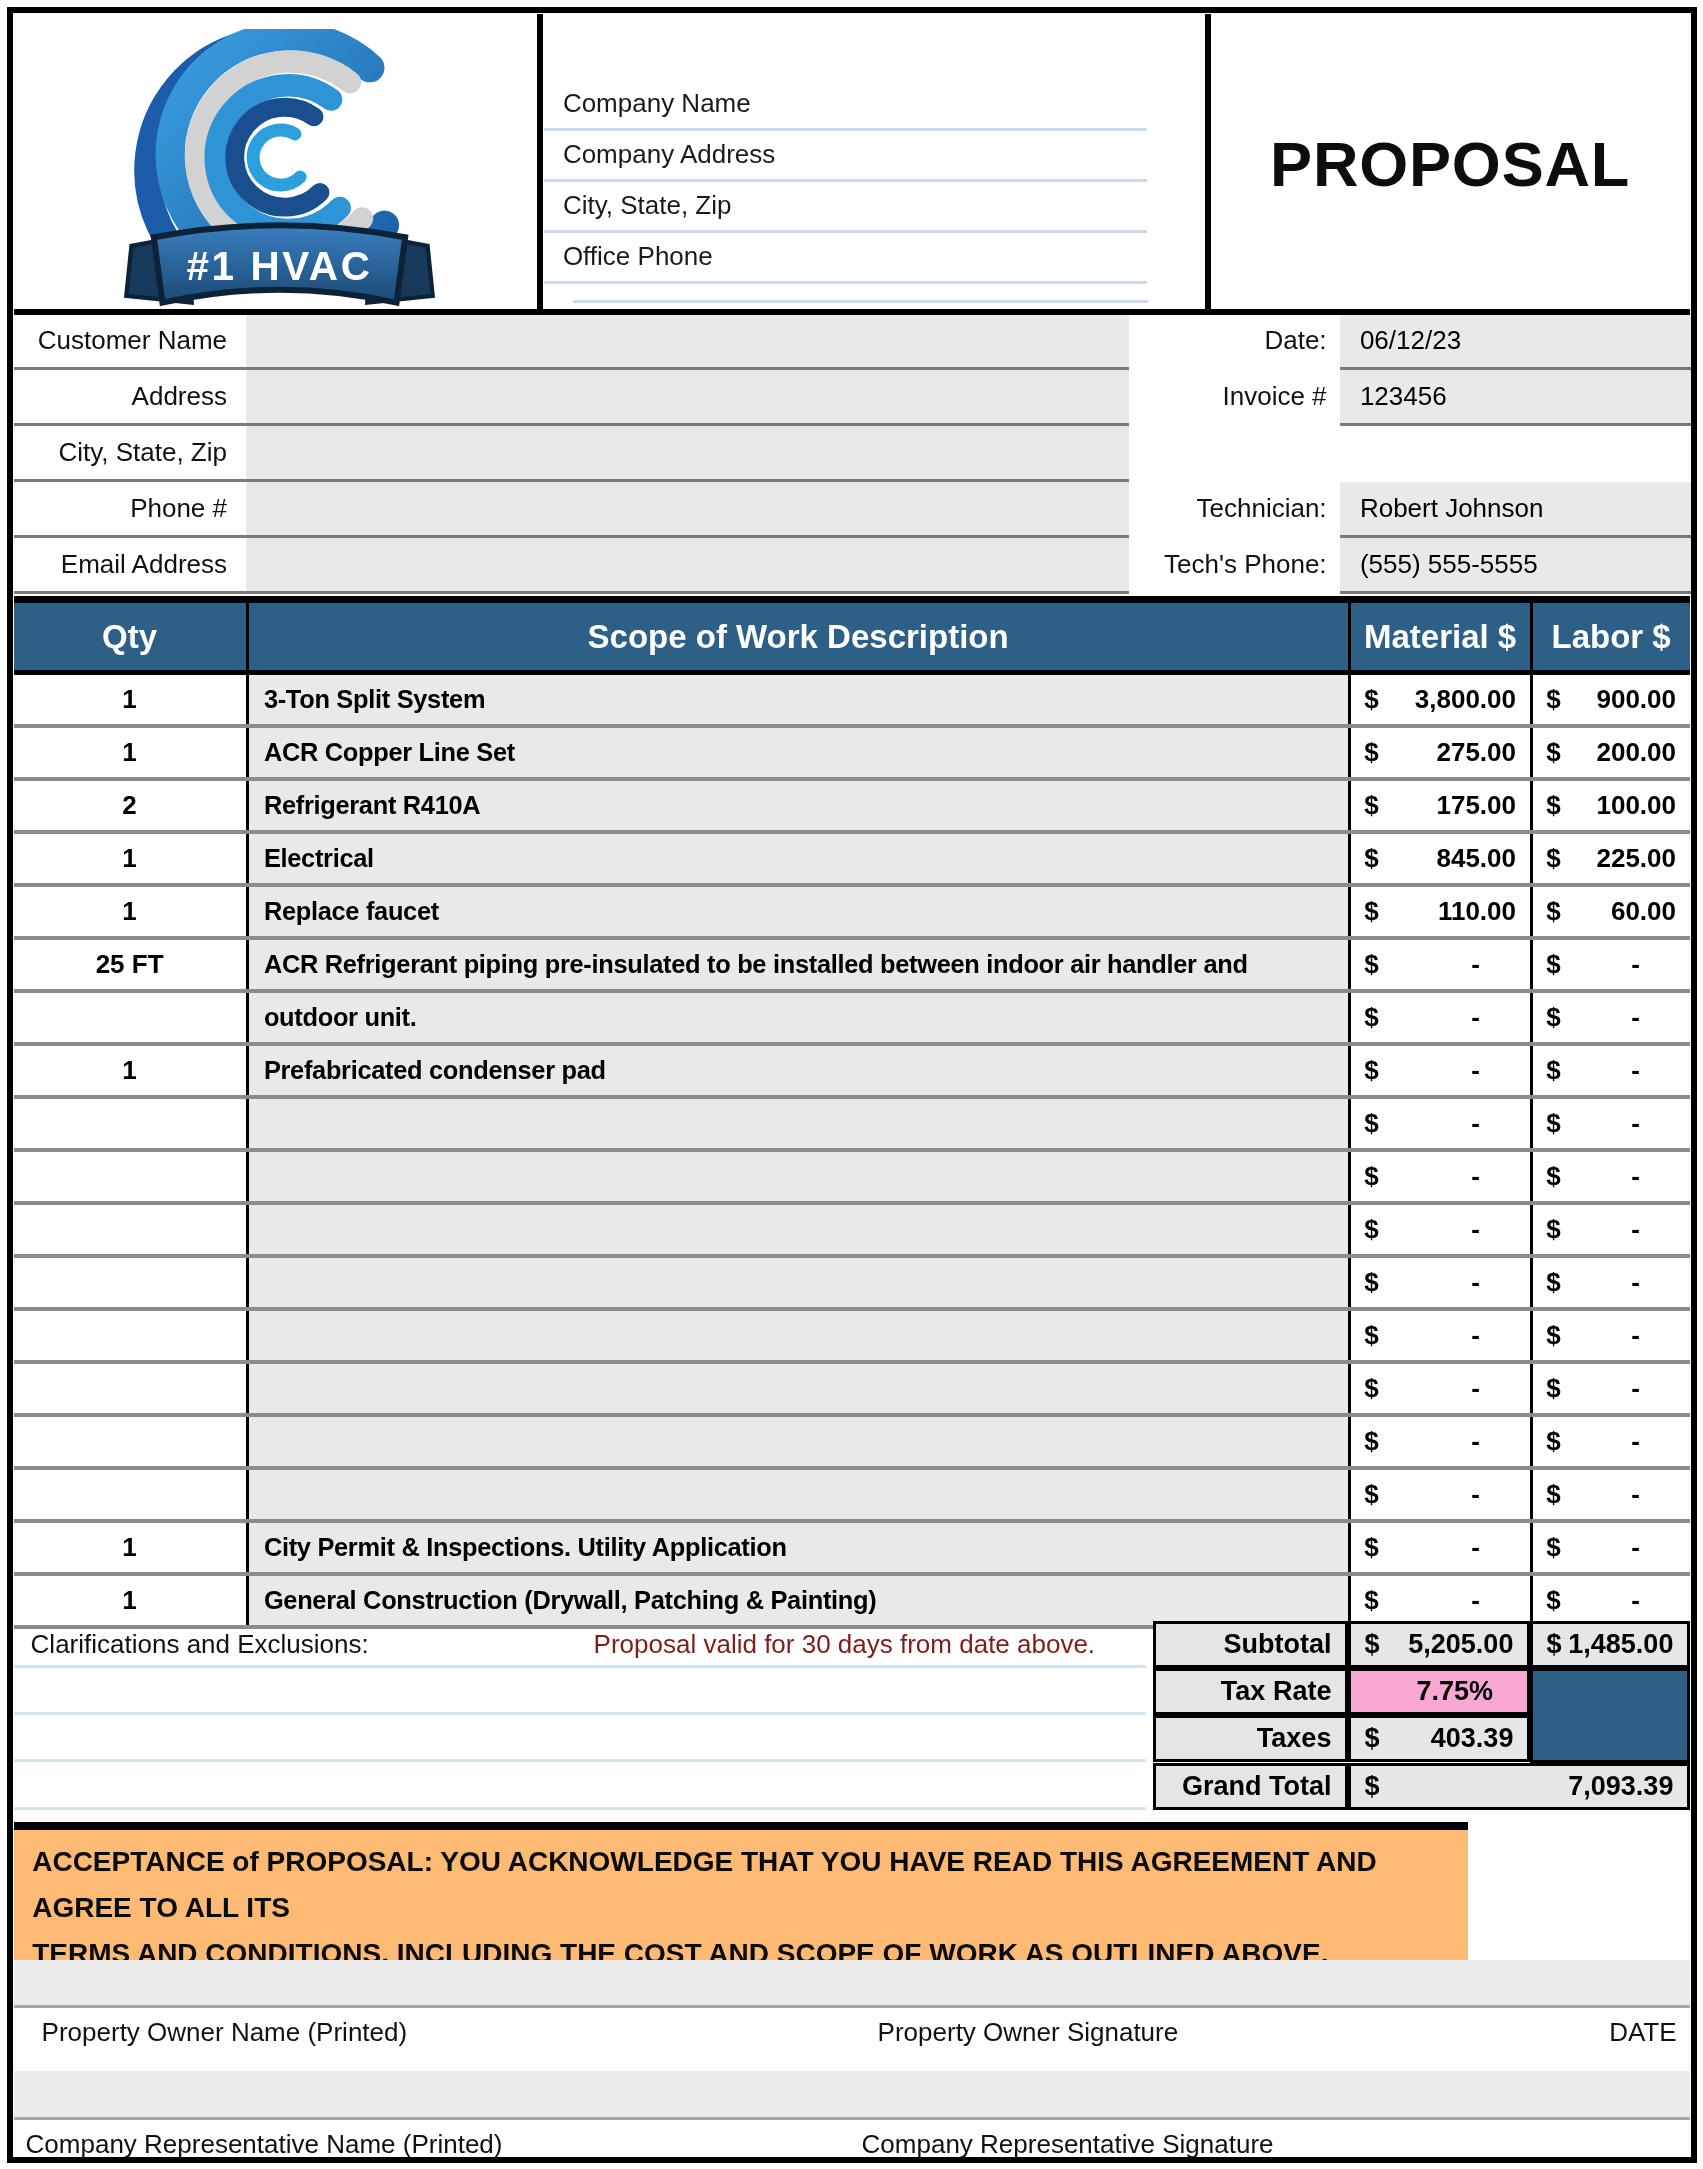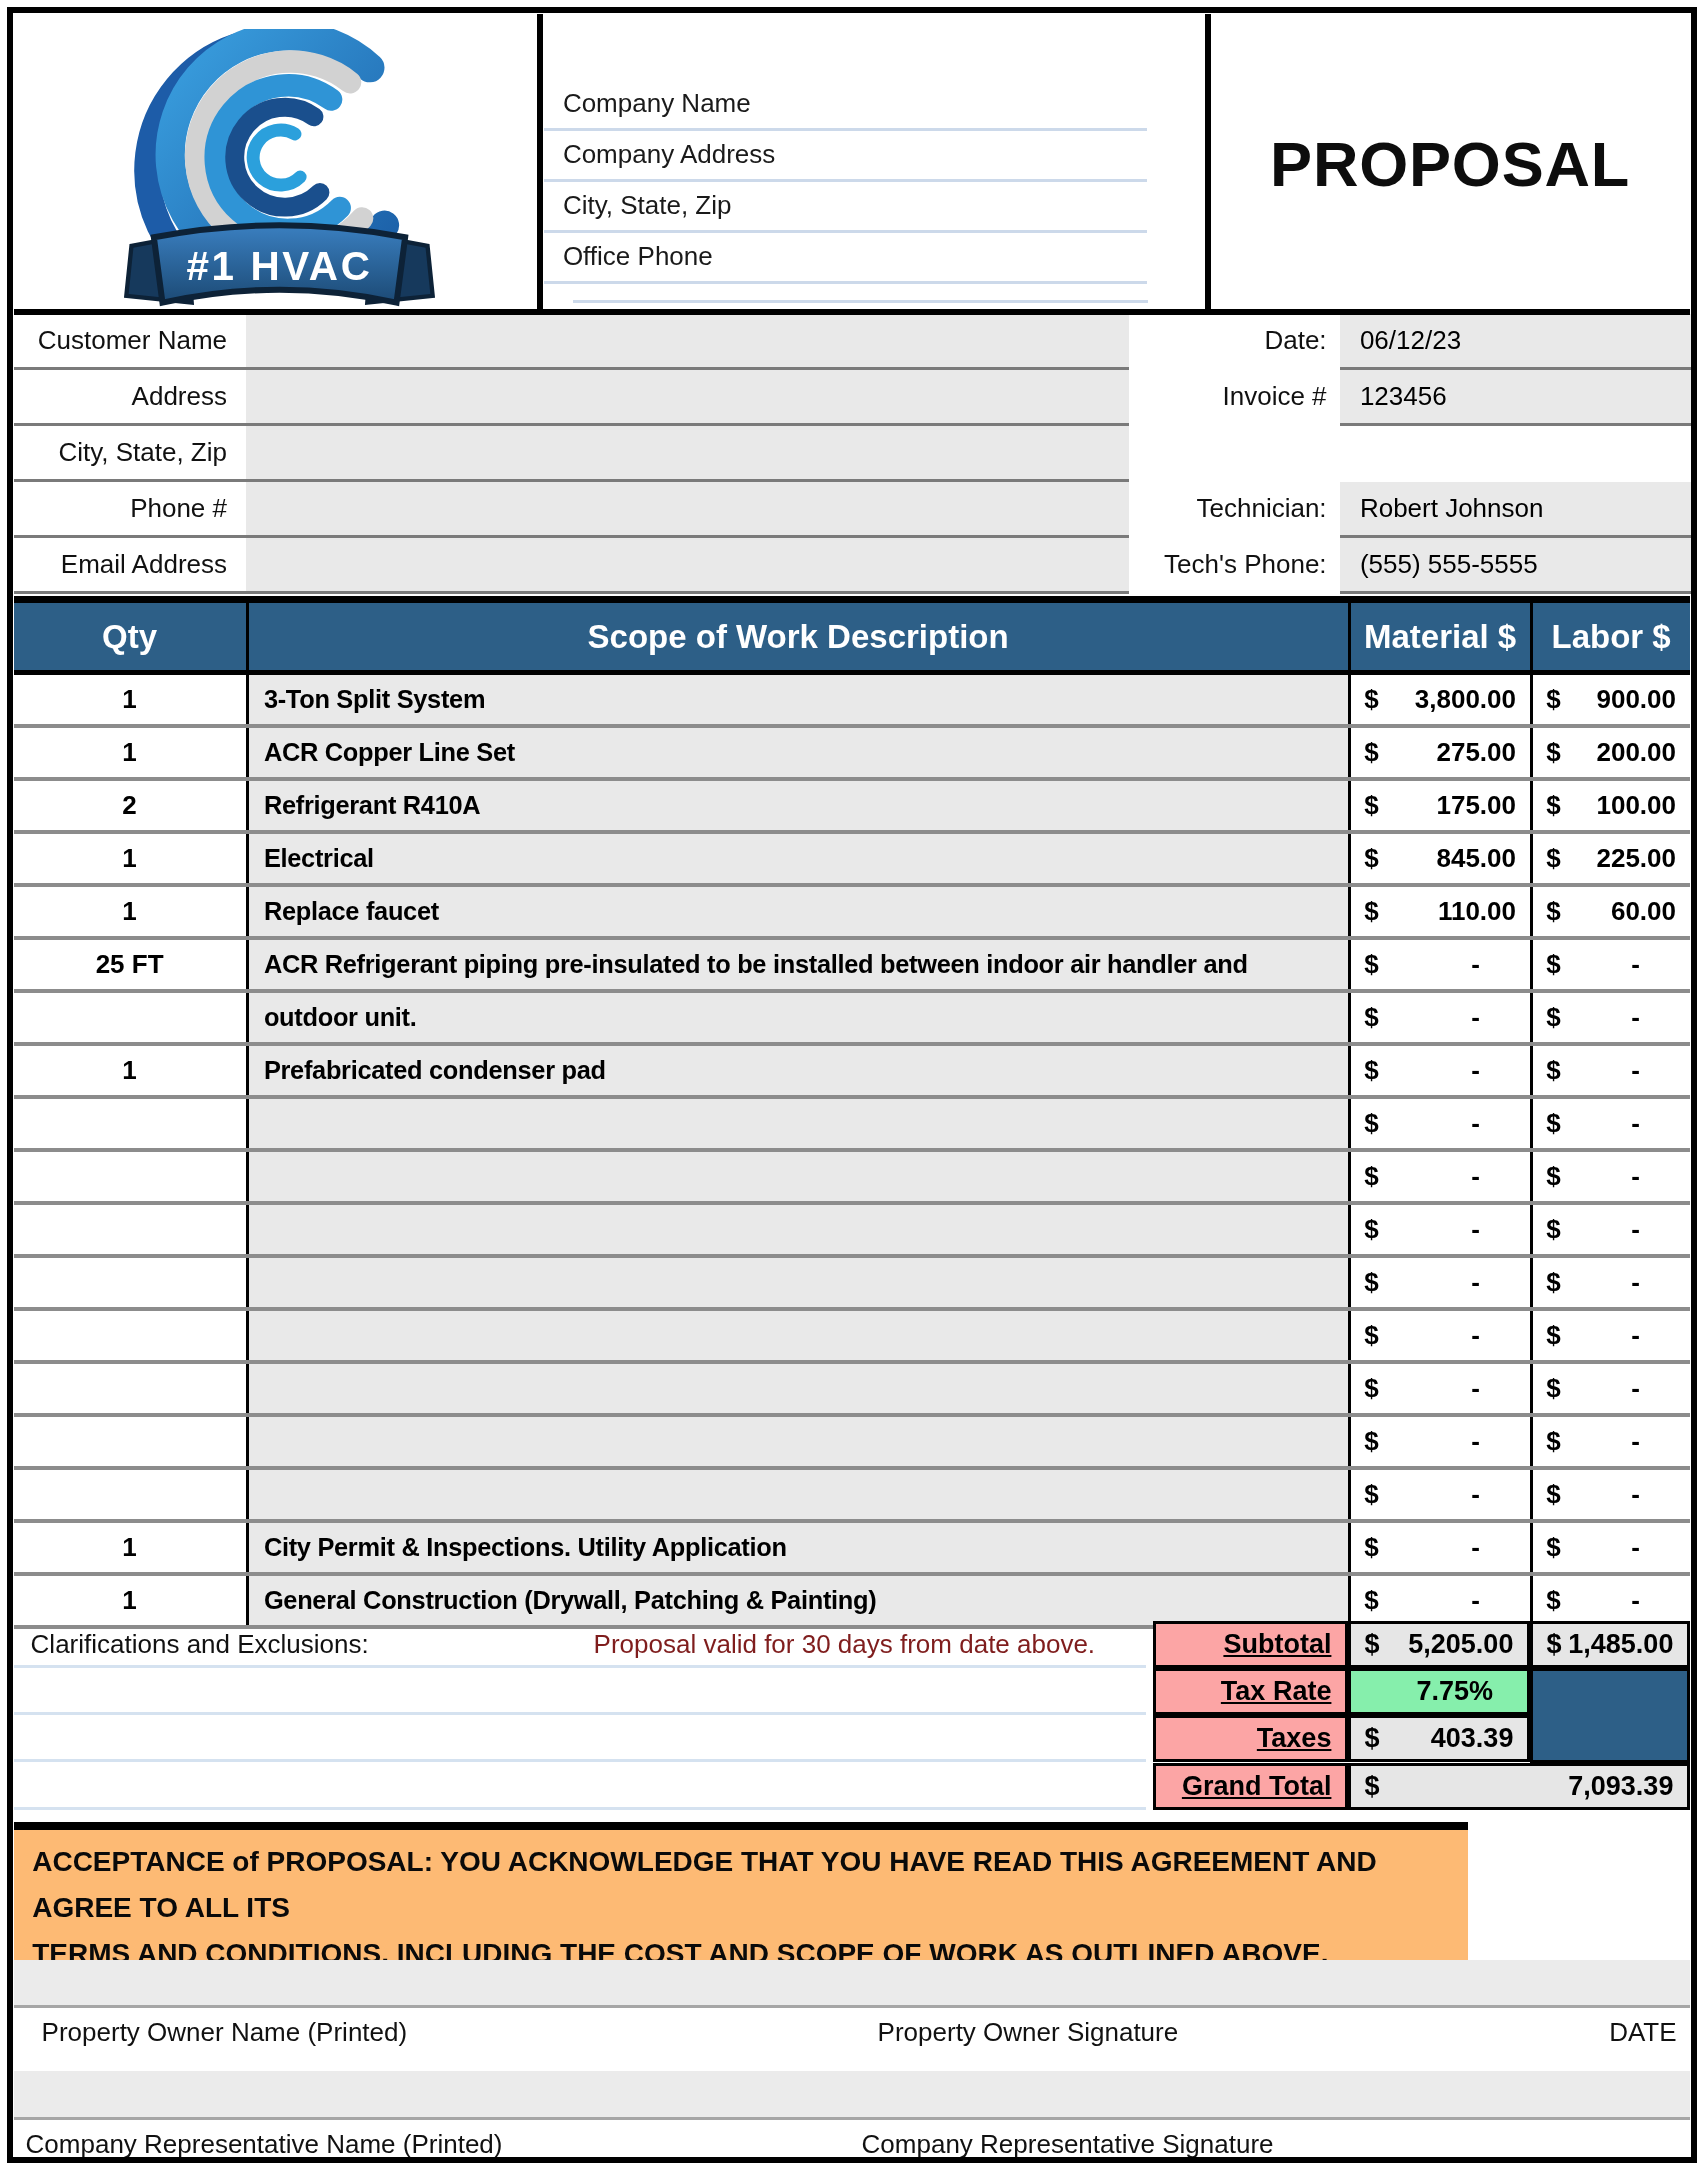--- a/index.html
+++ b/index.html
@@ -48,27 +48,27 @@
   .trow { height:53px; border-bottom:4.2px solid #8c8c8c; display:grid; grid-template-columns:232px 1102px 182px 160px; }
   .qty  { display:flex; align-items:center; justify-content:center; font-weight:bold; font-size:26px; background:#fff; }
   .desc { background:#e9e9e9; border-left:3.4px solid #000; display:flex; align-items:center;
           padding-left:15.3px; font-weight:bold; font-size:25.4px; letter-spacing:-0.3px; white-space:nowrap; overflow:hidden; }
   .money { background:#fff; border-left:3.4px solid #000; display:flex; align-items:center;
            justify-content:space-between; padding:0 13.6px; font-weight:bold; font-size:26px; }
   .money .val.dash { margin-right:36px; }
 
   
   .t-box { position:absolute; border:3.4px solid #000; display:flex; align-items:center; font-weight:bold; font-size:27px; }
-  .t-label { justify-content:flex-end; padding-right:13.6px; background:#fca5a5;text-decoration:underline; }
+  .t-label { justify-content:flex-end; padding-right:13.6px; background:#e5e5e5; }
   .t-money { justify-content:space-between; padding:0 13.6px; }
   #subtotal-label { left:1153px; top:1621px; width:195px; height:47px; }
   #subtotal-mat   { left:1348px; top:1621px; width:182px; height:47px; background:#e6e6e6; }
   #subtotal-lab   { left:1530px; top:1621px; width:160px; height:47px; background:#e6e6e6; }
   #taxrate-label  { left:1153px; top:1668px; width:195px; height:47px; }
-  #taxrate-val    { left:1348px; top:1668px; width:182px; height:47px; background:#86efac; justify-content:flex-end; padding-right:34px; }
+  #taxrate-val    { left:1348px; top:1668px; width:182px; height:47px; background:#f9a8d4; justify-content:flex-end; padding-right:34px; }
   #blue-block     { left:1530px; top:1668px; width:160px; height:95px; background:#2d5f87; border:3.4px solid #000; position:absolute; }
   #taxes-label    { left:1153px; top:1715px; width:195px; height:47px; }
   #taxes-val      { left:1348px; top:1715px; width:182px; height:47px; background:#e6e6e6; }
   #gt-label       { left:1153px; top:1763px; width:195px; height:47px; }
   #gt-val         { left:1348px; top:1763px; width:342px; height:47px; background:#e6e6e6; }
 
   .blue-line { position:absolute; left:13.6px; width:1132px; height:3.4px; background:#d5e2f0; }
   .clarif-row { position:absolute; left:13.6px; top:1621px; width:1132px; height:47px; }
   .clarif-label { position:absolute; left:17px; top:0; height:47px; display:flex; align-items:center; font-size:26px; color:#111; }
   .clarif-note  { position:absolute; left:580px; top:0; height:47px; display:flex; align-items:center; font-size:26px; color:#7f1d1d; }

